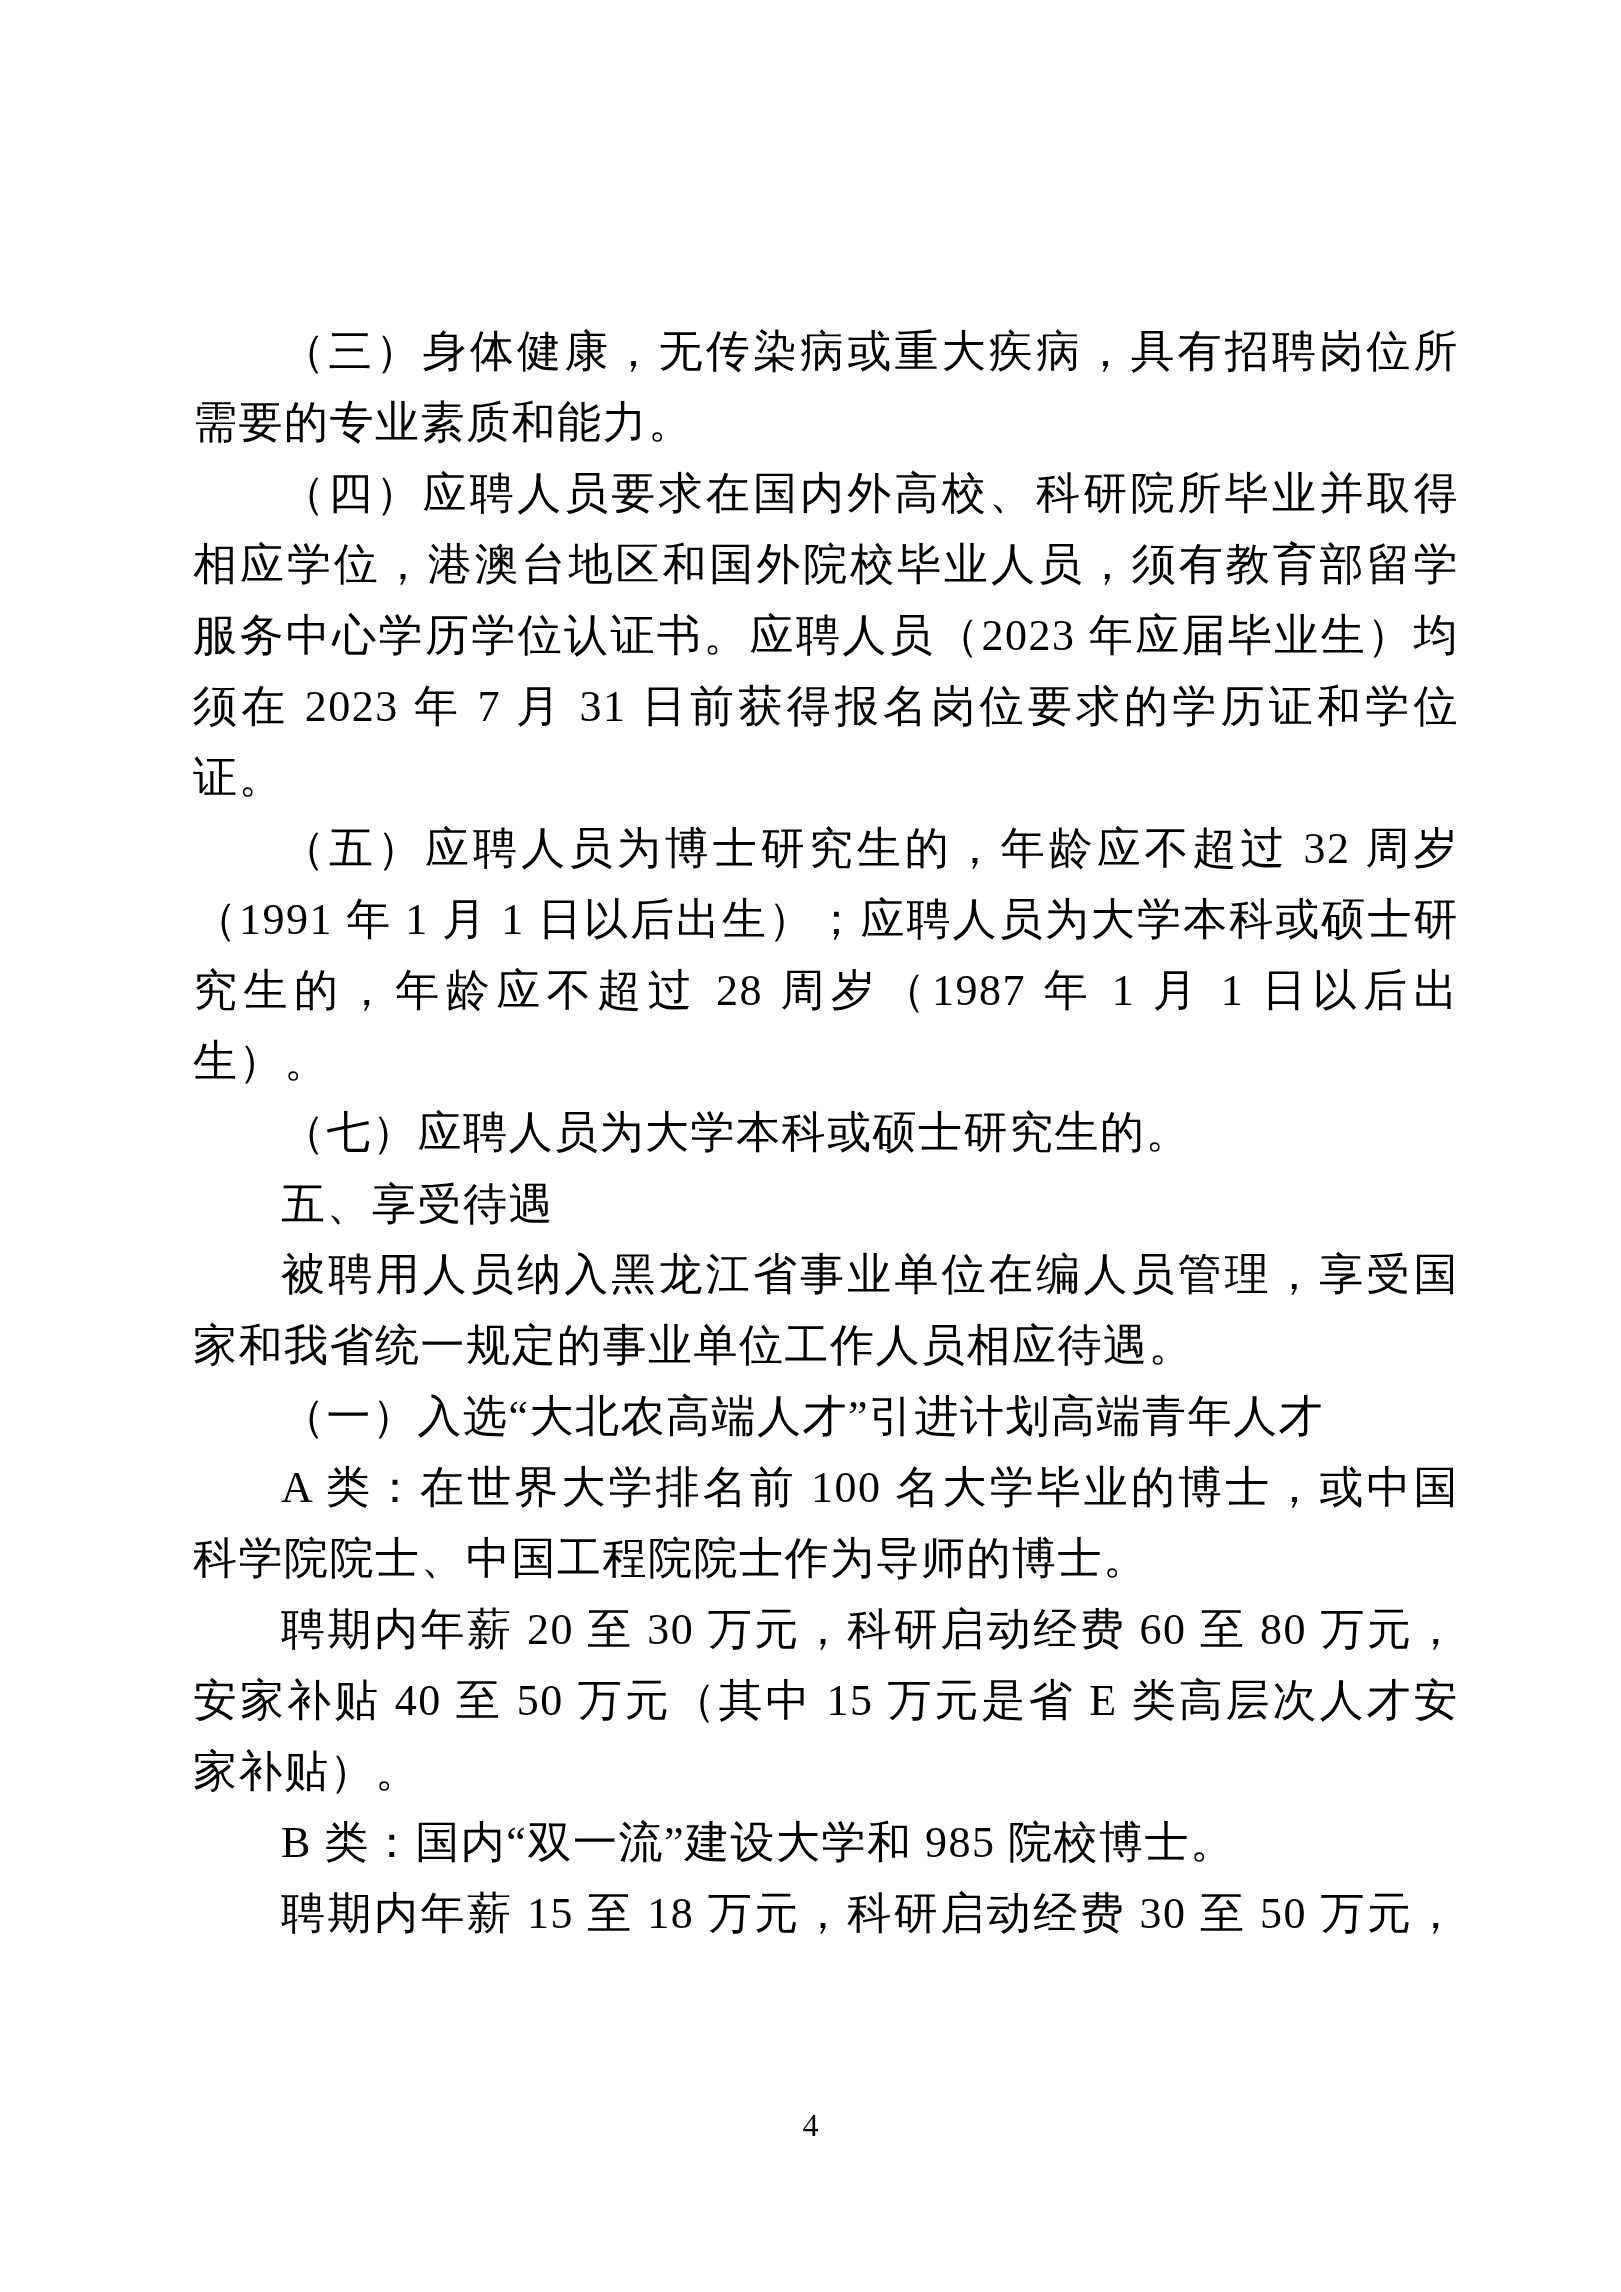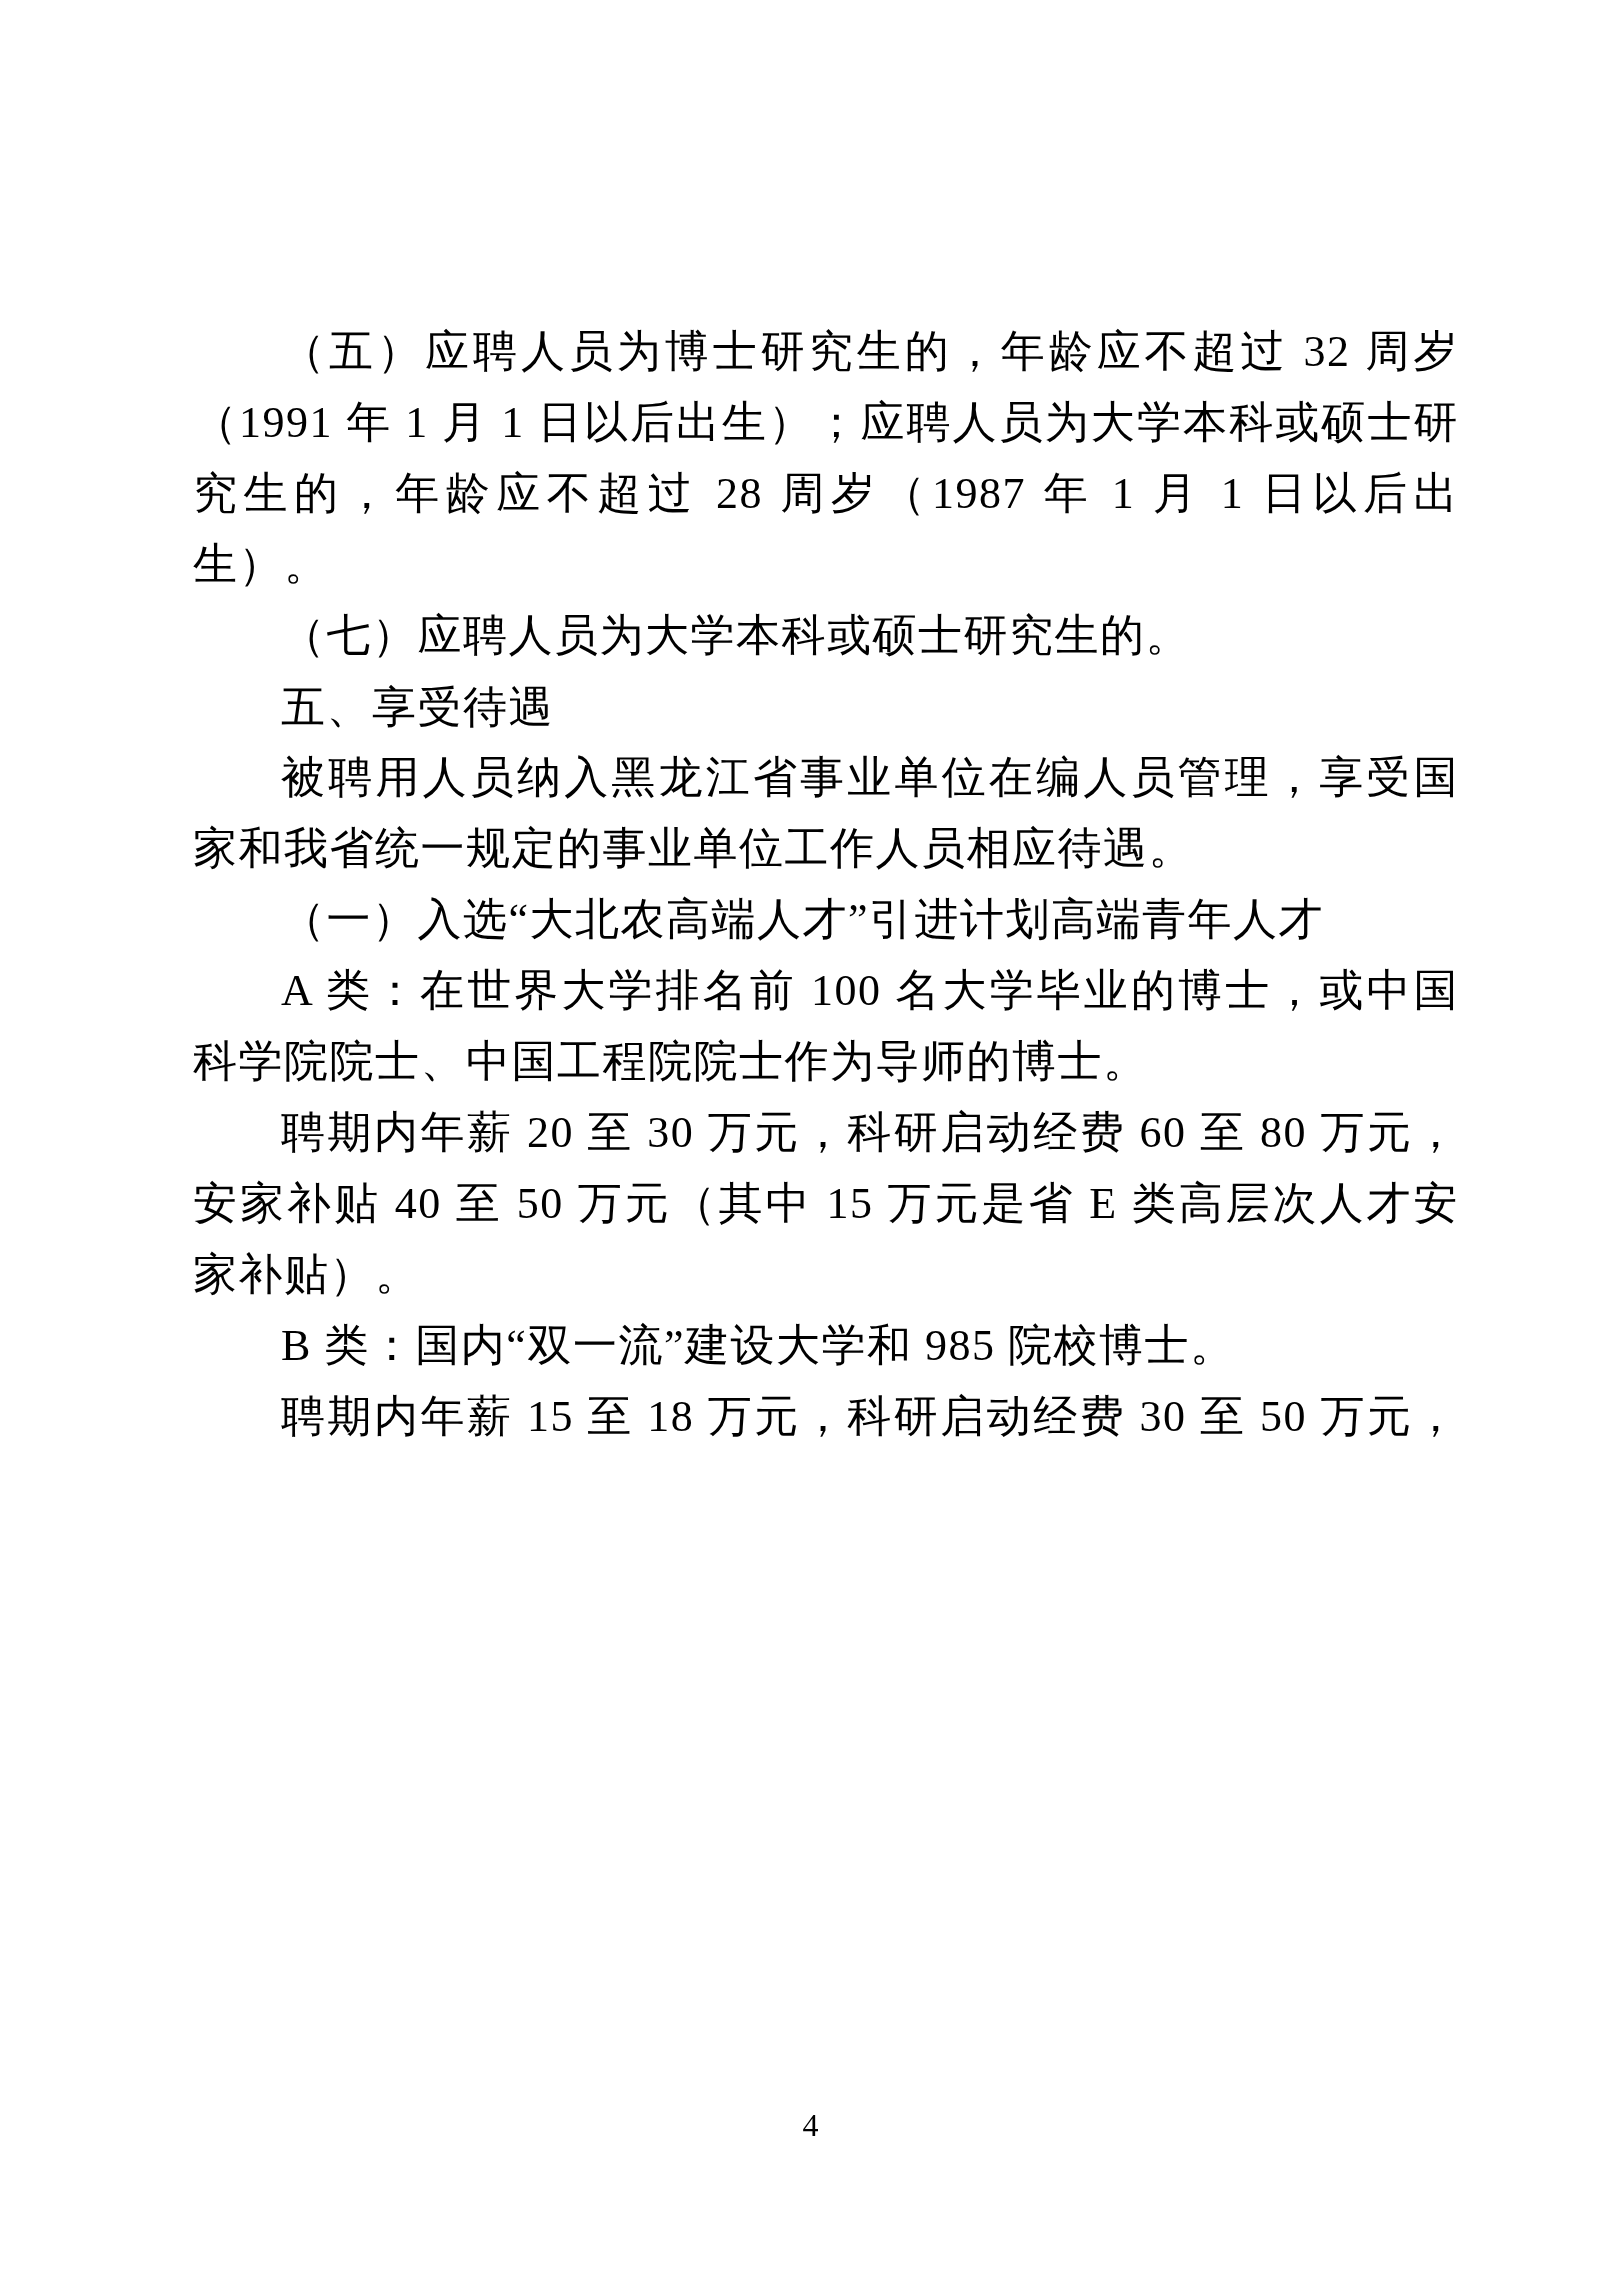--- a/index.html
+++ b/index.html
@@ -53,20 +53,22 @@
     font-size: 32px;
     font-family: "Liberation Serif", "DejaVu Serif", serif;
     color: #000000;
   }
 </style>
 </head>
 <body>
 
 <div class="page">
   <div class="doc-body">
+    <p class="para">（三）身体健康，无传染病或重大疾病，具有招聘岗位所需要的专业素质和能力。</p>
+    <p class="para">（四）应聘人员要求在国内外高校、科研院所毕业并取得相应学位，港澳台地区和国外院校毕业人员，须有教育部留学服务中心学历学位认证书。应聘人员（2023 年应届毕业生）均须在 2023 年 7 月 31 日前获得报名岗位要求的学历证和学位证。</p>
     <p class="para">（五）应聘人员为博士研究生的，年龄应不超过 32 周岁（1991 年 1 月 1 日以后出生）；应聘人员为大学本科或硕士研究生的，年龄应不超过 28 周岁（1987 年 1 月 1 日以后出生）。</p>
     <p class="para">（七）应聘人员为大学本科或硕士研究生的。</p>
     <p class="para hei-heading">五、享受待遇</p>
     <p class="para">被聘用人员纳入黑龙江省事业单位在编人员管理，享受国家和我省统一规定的事业单位工作人员相应待遇。</p>
     <p class="para bold-heading">（一）入选“大北农高端人才”引进计划高端青年人才</p>
     <p class="para">A 类：在世界大学排名前 100 名大学毕业的博士，或中国科学院院士、中国工程院院士作为导师的博士。</p>
     <p class="para">聘期内年薪 20 至 30 万元，科研启动经费 60 至 80 万元，安家补贴 40 至 50 万元（其中 15 万元是省 E 类高层次人才安家补贴）。</p>
     <p class="para">B 类：国内“双一流”建设大学和 985 院校博士。</p>
     <p class="para fill-last">聘期内年薪 15 至 18 万元，科研启动经费 30 至 50 万元，</p>
   </div>

